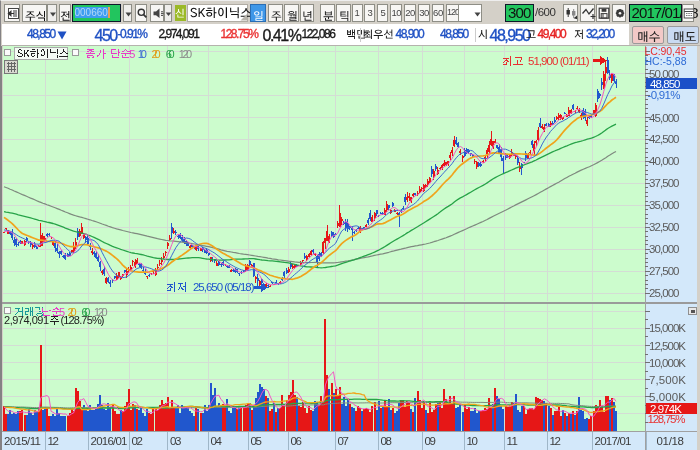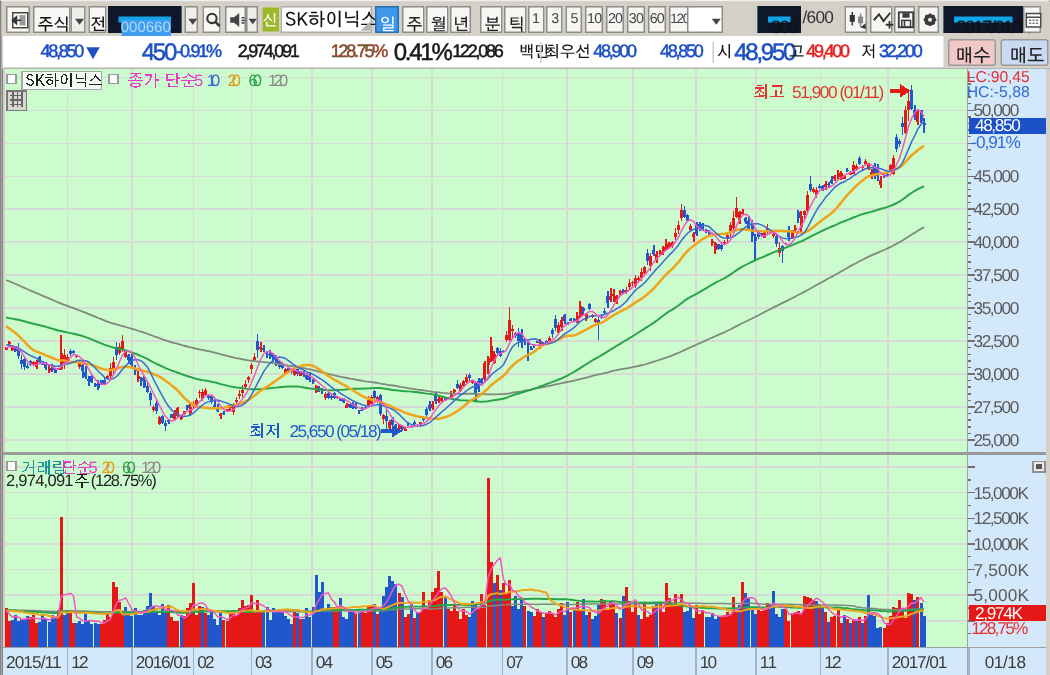--- a/index.html
+++ b/index.html
@@ -1,25 +1,25 @@
 <!DOCTYPE html>
 <html><head><meta charset="utf-8"><style>
 *{margin:0;padding:0;box-sizing:border-box}
 html,body{width:700px;height:450px;overflow:hidden;font-family:"Liberation Sans",sans-serif;background:#d4d0c8}
 #page{position:relative;width:700px;height:450px;border-left:1px solid #848284;border-right:1px solid #848284;border-top:1px solid #eee}
 #r1{position:absolute;left:0;top:0;width:700px;height:23px;background:#d4d0c8}
 #r2{position:absolute;left:1px;top:23px;width:698px;height:22px;background:#fff;border-bottom:1px solid #b5b2ad}
 .btn{position:absolute;background:#f7f6f4;border:1px solid #8e8e86}
 .gb{background:#efeeec}
 .gb2{background:#fff}
-.inp{position:absolute;background:#0ea5e9;border:7px solid #0f172a;font-size:11.5px;line-height:15.5px;padding-left:2px}
+.inp{position:absolute;background:#22c55e;border:1px solid #0f172a;font-size:11.5px;line-height:15.5px;padding-left:2px}
 #sel{background:#3d9df0;color:#b5d9f8;font-size:10px;letter-spacing:0}
 #caret{display:inline-block;width:2px;height:11px;background:#e8a050;vertical-align:-2px}
 .nt{display:block;text-align:center;font-size:9.5px;color:#444;line-height:15.5px;letter-spacing:-0.5px}
-.n300,.dt{font-size:12px;color:#111;letter-spacing:-0.9px}
+.n300,.dt{font-size:15px;color:#111;letter-spacing:-0.9px}
 .vsep{position:absolute;top:4px;width:1px;height:14px;background:#ccc}
 .obtn{position:absolute;top:1.5px;width:32px;height:18.5px;border:1px solid #9a9a9a;border-radius:2px}
 svg{display:block}
 </style></head><body>
 <div id="page">
 <div id="r1">
 <div class="btn" style="left:2.5px;top:3px;width:16.5px;height:17.5px">
         <svg width="16" height="17" viewBox="0 0 16 17">
           <rect x="3.5" y="3.5" width="10" height="10" fill="#fff" stroke="#444"></rect>
           <rect x="8" y="5" width="4" height="7" fill="#999"></rect>
@@ -178,21 +178,21 @@
       </div>
 </div>
 <div id="r2">
 <span style="position:absolute;left:25px;top:3px;font-size:12px;color:#1f51c4;letter-spacing:-1.5px;-webkit-text-stroke:0.35px #1f51c4">48,850</span>
 <svg style="position:absolute;left:54.5px;top:7px" width="10" height="9">
         <path d="M0.5 0.5h9L5 8.5z" fill="#1f51c4"></path>
       </svg>
 <span style="position:absolute;left:92.5px;top:3px;font-size:16px;color:#1f51c4;letter-spacing:-1.5px;-webkit-text-stroke:0.35px #1f51c4">450</span>
 <span style="position:absolute;left:115.5px;top:3px;font-size:12px;color:#1f51c4;letter-spacing:-1.5px;-webkit-text-stroke:0.35px #1f51c4">-0.91%</span>
 <span style="position:absolute;left:156.5px;top:3px;font-size:12px;color:#1a1a1a;letter-spacing:-1.5px;-webkit-text-stroke:0.35px #1a1a1a">2,974,091</span>
-<span style="position:absolute;left:218.5px;top:3px;font-size:12px;color:#15803d;letter-spacing:-1.5px;-webkit-text-stroke:0.35px #e62222">128.75%</span>
+<span style="position:absolute;left:218.5px;top:3px;font-size:12px;color:#ef4444;letter-spacing:-1.5px;-webkit-text-stroke:0.35px #e62222">128.75%</span>
 <span style="position:absolute;left:260.5px;top:3px;font-size:16px;color:#1a1a1a;letter-spacing:-1.5px;-webkit-text-stroke:0.35px #1a1a1a">0.41%</span>
 <span style="position:absolute;left:299.5px;top:3px;font-size:12px;color:#1a1a1a;letter-spacing:-1.5px;-webkit-text-stroke:0.35px #1a1a1a">122,086</span>
 <svg style="position:absolute;left:344px;top:2.7px;overflow:visible" width="22" height="14" viewBox="0 -11 22 14">
         <path d="M2.1 -1.1V-1.9H8.9V1H8V-1.1ZM6 -2.6V-8.4H6.9V-5.9H8V-8.6H8.9V-2.4H8V-5H6.9V-2.6ZM1.1 -3.1V-8.1H2.1V-6.4H4.1V-8.1H5V-3.1ZM2.1 -3.9H4.1V-5.6H2.1Z M12.5 0.6V-2.3H13.5V-0.2H19V0.6ZM17.7 -1.6V-8.6H18.6V-5.7H19.9V-4.8H18.6V-1.6ZM11.3 -3.4V-7.9H15.9V-3.4ZM12.2 -4.1H14.9V-7.2H12.2Z" fill="#1a1a1a"></path>
       </svg>
 <span class="vsep" style="left:357.5px"></span>
 <svg style="position:absolute;left:361px;top:2.7px;overflow:visible" width="32" height="14" viewBox="0 -11 32 14">
         <path d="M0.7 -0.4V-1.2H1.8Q5.5 -1.2 7.6 -1.5V-0.6Q5.2 -0.4 1.8 -0.4ZM3.7 -1V-2.9H4.7V-1ZM7.9 0.9V-8.6H8.9V0.9ZM2.4 -7.4V-8.1H6V-7.4ZM0.8 -3Q1.5 -3.2 2.1 -3.5Q2.6 -3.8 3.1 -4.3Q3.6 -4.8 3.6 -5.3V-5.6H1.2V-6.4H7.1V-5.6H4.7V-5.3Q4.8 -5 5 -4.6Q5.3 -4.3 5.7 -4Q6.1 -3.7 6.5 -3.5Q6.9 -3.3 7.3 -3.1L6.8 -2.5Q6.1 -2.8 5.4 -3.3Q4.6 -3.8 4.2 -4.2Q3.8 -3.7 3 -3.1Q2.2 -2.6 1.3 -2.3Z M10.7 -2.1V-2.9H19.9V-2.1H15.8V0.9H14.8V-2.1ZM11.8 -6.3Q11.8 -6.9 12.3 -7.4Q12.8 -7.9 13.5 -8.1Q14.3 -8.3 15.3 -8.3Q16.8 -8.3 17.9 -7.8Q18.9 -7.2 18.9 -6.3Q18.9 -5.4 17.9 -4.8Q16.8 -4.3 15.3 -4.3Q13.8 -4.3 12.8 -4.8Q11.8 -5.4 11.8 -6.3ZM12.8 -6.3Q12.8 -5.7 13.6 -5.4Q14.3 -5.1 15.3 -5.1Q16.4 -5.1 17.1 -5.4Q17.8 -5.7 17.8 -6.3Q17.8 -6.9 17.1 -7.2Q16.4 -7.5 15.3 -7.5Q14.3 -7.5 13.6 -7.2Q12.8 -6.9 12.8 -6.3Z M22.9 0.6V-2.3H23.9V-0.2H29.7V0.6ZM26.3 -5.4V-6.3H28.4V-8.6H29.3V-1.6H28.4V-5.4ZM20.8 -3.3Q21.3 -3.6 21.8 -3.9Q22.2 -4.3 22.6 -4.8Q23.1 -5.2 23.3 -5.9Q23.6 -6.5 23.6 -7.2V-8.2H24.5V-7.2Q24.5 -6.7 24.7 -6.2Q24.9 -5.7 25.1 -5.3Q25.4 -4.9 25.7 -4.6Q26.1 -4.2 26.4 -4Q26.7 -3.7 27.1 -3.5L26.5 -2.9Q25.9 -3.2 25.1 -3.9Q24.4 -4.7 24.1 -5.4Q23.8 -4.6 23 -3.9Q22.3 -3.1 21.5 -2.7Z" fill="#1a1a1a"></path>
       </svg>
 <span style="position:absolute;left:393.5px;top:3px;font-size:12px;color:#1f51c4;letter-spacing:-1.5px;-webkit-text-stroke:0.35px #1f51c4">48,900</span>

